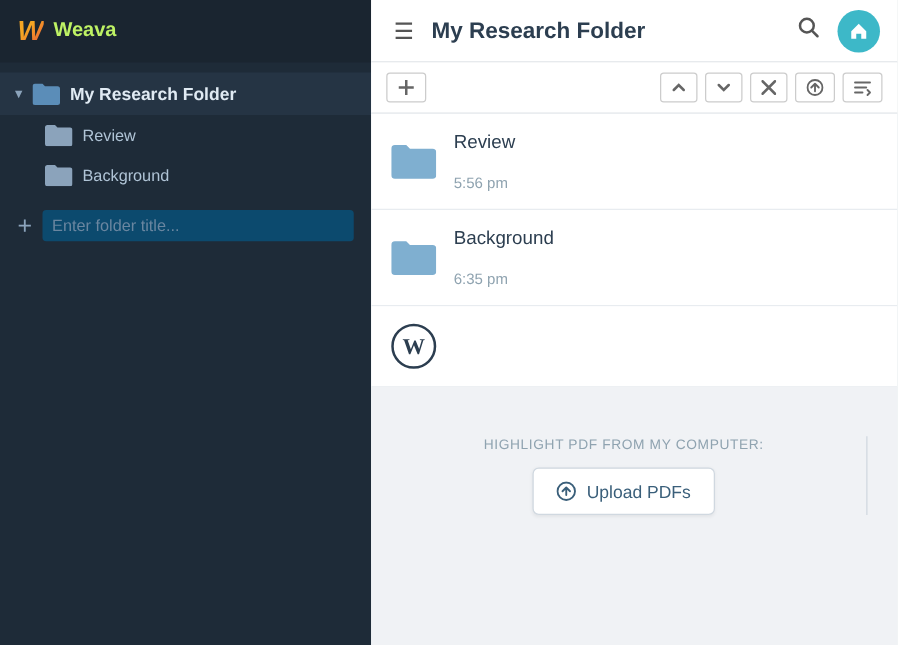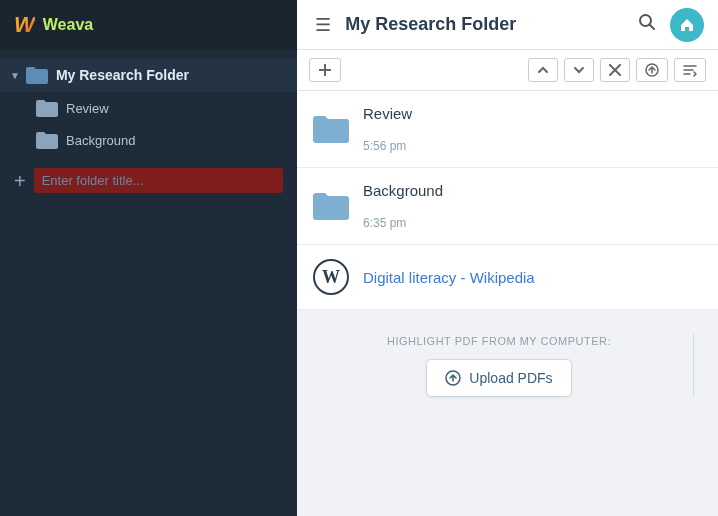--- a/index.html
+++ b/index.html
@@ -120,21 +120,21 @@
       color: #8ba3bb;
       font-size: 20px;
       cursor: pointer;
       background: none;
       border: none;
       line-height: 1;
       padding: 0;
     }
 
     .add-folder-input {
-      background: #7f1d1d;
+      background: #0c4a6e;
       border: none;
       color: #8ba3bb;
       font-size: 13px;
       padding: 5px 8px;
       border-radius: 3px;
       flex: 1;
       outline: none;
     }
 
     .add-folder-input::placeholder { color: #6a86a0; }
@@ -285,21 +285,21 @@
     .wiki-item-name {
       font-size: 15px;
       font-weight: 500;
       color: #3a7bd5;
     }
 
     
     .action-cards {
       display: flex;
       gap: 0;
-      padding: 24px 16px;
+      padding: 39px 16px;
       background: #f0f2f5;
     }
 
     .action-card-group {
       flex: 1;
       display: flex;
       flex-direction: column;
       align-items: center;
       gap: 10px;
     }
@@ -454,21 +454,20 @@
       </svg>
       <div class="item-info">
         <span class="item-name">Background</span>
         <span class="item-date">6:35 pm</span>
       </div>
     </div>
 
     <div class="list-item">
       <div class="wiki-icon">W</div>
       <div class="item-info">
-        <span class="wiki-item-name">Digital literacy - Wikipedia</span>
       </div>
     </div>
 
     <div class="action-cards">
       <div class="action-card-group">
         <div class="action-label">HIGHLIGHT PDF
 FROM MY COMPUTER:</div>
         <button class="action-btn">
           <svg width="16" height="16" viewBox="0 0 16 16">
             <circle cx="8" cy="8" r="7" stroke="#3a5f7a" stroke-width="1.5" fill="none"></circle>

